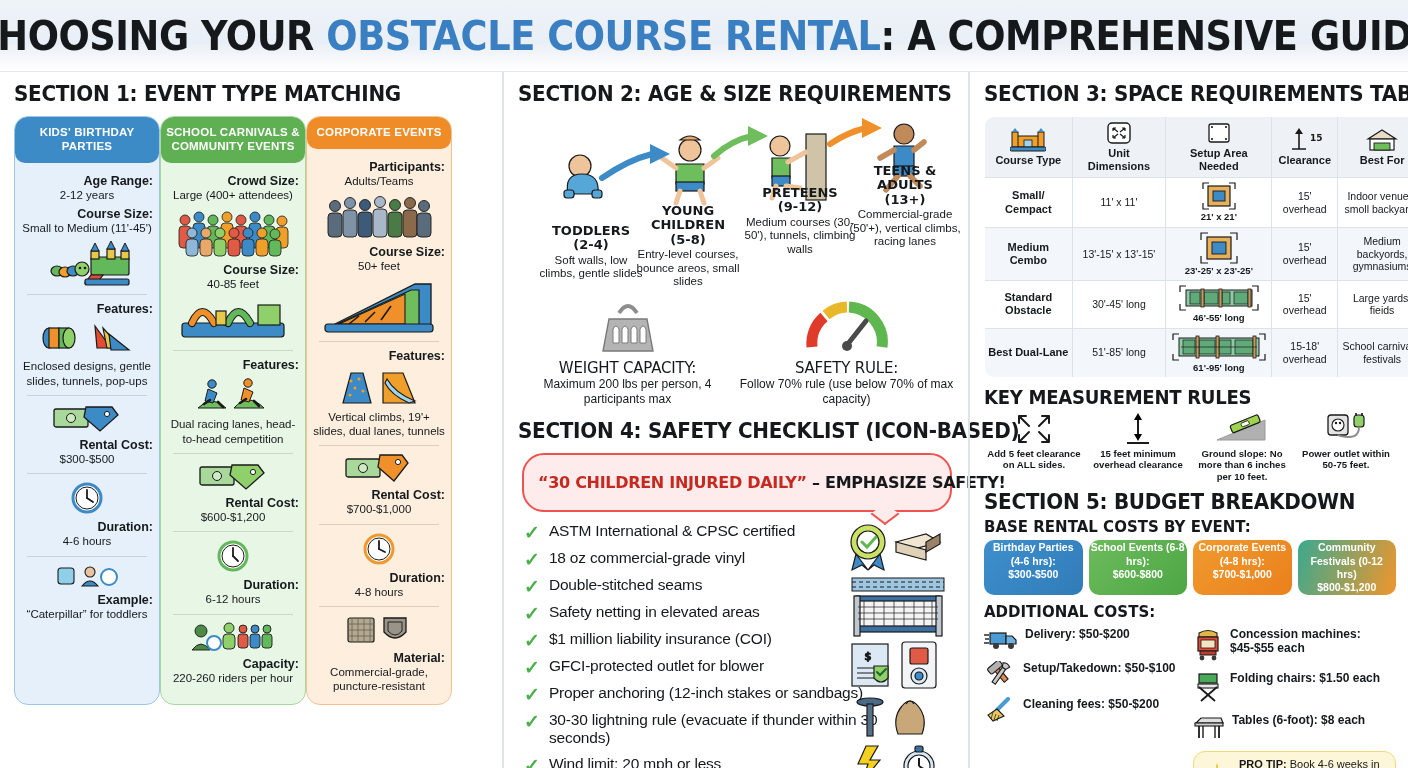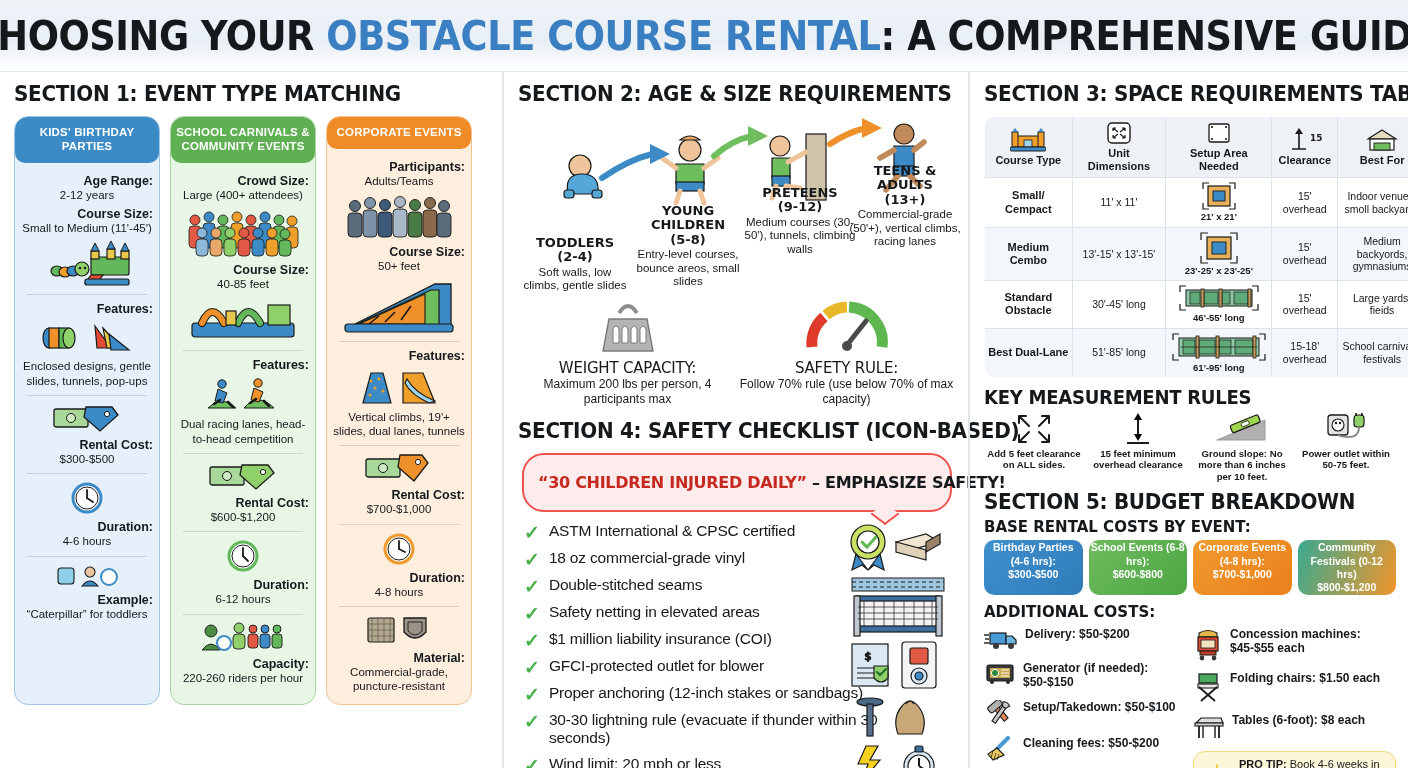--- a/index.html
+++ b/index.html
@@ -35,21 +35,21 @@
 
   .sec-h{
     font-size:21px; font-weight:900; letter-spacing:-0.3px;
     font-family:"DejaVu Sans", sans-serif;
     margin:2px 0 10px 0; white-space:nowrap;
     transform:scaleX(0.95); transform-origin:left center;
   }
   .sec-h.sm{ font-size:19px; }
 
   
-  .cards{ display:flex; gap:10px; }
+  .cards{ display:flex; gap:0; }
   .card{ width:146px; border-radius:14px; border:1.5px solid; overflow:hidden;
          display:flex; flex-direction:column; }
   .card-head{
     color:#fff; font-weight:800; font-size:11.5px; text-align:center;
     padding:9px 4px; line-height:1.2; letter-spacing:.2px;
     border-radius:12px 12px 10px 10px; text-transform:uppercase;
   }
   .card-body{ flex:1; padding:6px 6px 8px 6px; text-align:center; }
   .kv{ margin:5px 0 2px 0; }
   .kv b{ display:block; font-size:12.5px; font-weight:800;text-align:right; }
@@ -581,21 +581,21 @@
           </g>
 
           <path d="M84 62 Q110 44 134 38" stroke="#3d8bc6" stroke-width="6" fill="none" stroke-linecap="round"></path>
           <polygon points="132,28 152,38 132,48" fill="#3d8bc6"></polygon>
           <path d="M196 40 Q214 24 234 20" stroke="#6fbe5e" stroke-width="6" fill="none" stroke-linecap="round"></path>
           <polygon points="230,10 250,20 230,30" fill="#6fbe5e"></polygon>
           <path d="M312 28 Q330 16 348 12" stroke="#f0902a" stroke-width="6" fill="none" stroke-linecap="round"></path>
           <polygon points="344,2 364,12 344,22" fill="#f0902a"></polygon>
         </svg>
 
-        <div class="age" style="left:2px; top:108px; width:110px;margin-top:12px;">
+        <div class="age" style="left:18px; top:108px; width:110px;">
           <div class="ttl"><span>TODDLERS</span><br><span>(2-4)</span></div>
           <div class="desc">Soft walls, low climbs, gentle slides</div>
         </div>
         <div class="age" style="left:110px; top:88px; width:120px;">
           <div class="ttl"><span>YOUNG CHILDREN</span><br><span>(5-8)</span></div>
           <div class="desc">Entry-level courses, bounce areos, small slides</div>
         </div>
         <div class="age" style="left:222px; top:70px; width:120px;">
           <div class="ttl"><span>PRETEENS</span><br><span>(9-12)</span></div>
           <div class="desc">Medium courses (30-50'), tunnels, climbing walls</div>
@@ -1040,37 +1040,20 @@
                     <line x1="0" y1="8" x2="5" y2="8"></line>
                     <line x1="1" y1="12" x2="5" y2="12"></line>
                     <line x1="0" y1="16" x2="5" y2="16"></line>
                   </g>
               </svg>
             </span>
             <span class="ctxt">Delivery: $50-$200</span>
           </div>
           <div class="cost">
             <span>
-              <svg width="32" height="24" viewBox="0 0 32 24">
-                <rect x="3" y="4" width="26" height="16" rx="2" fill="#3a3a3a" stroke="#1a1a1a" stroke-width="1.2"></rect>
-                <rect x="6" y="7" width="20" height="10" fill="#c8a84a"></rect>
-                <circle cx="11" cy="12" r="3.6" fill="#2b8a3e" stroke="#fff" stroke-width="1"></circle>
-                <g stroke="#fff" stroke-width="1">
-                    <line x1="17" y1="9" x2="25" y2="9"></line>
-                    <line x1="17" y1="12" x2="25" y2="12"></line>
-                    <line x1="17" y1="15" x2="25" y2="15"></line>
-                  </g>
-                <circle cx="8" cy="21" r="2" fill="#2a2a2a"></circle>
-                  <circle cx="24" cy="21" r="2" fill="#2a2a2a"></circle>
-              </svg>
-            </span>
-            <span class="ctxt">Generator (if needed): $50-$150</span>
-          </div>
-          <div class="cost">
-            <span>
               <svg width="32" height="26" viewBox="0 0 32 26">
                 <g transform="rotate(-40 16 13)">
                   <rect x="14" y="2" width="5" height="20" fill="#e08a52" stroke="#1a1a1a" stroke-width="1.1"></rect>
                   <rect x="9" y="1" width="15" height="7" rx="2" fill="#b0b0b0" stroke="#1a1a1a" stroke-width="1.1"></rect>
                 </g>
                 <g transform="rotate(35 16 13)">
                   <rect x="14" y="6" width="4" height="18" fill="#c8c8c8" stroke="#1a1a1a" stroke-width="1.1"></rect>
                   <path d="M12 2 q4 -3 8 0 l-2 4 -4 0 z" fill="#c8c8c8" stroke="#1a1a1a" stroke-width="1.1"></path>
                 </g>
               </svg>

